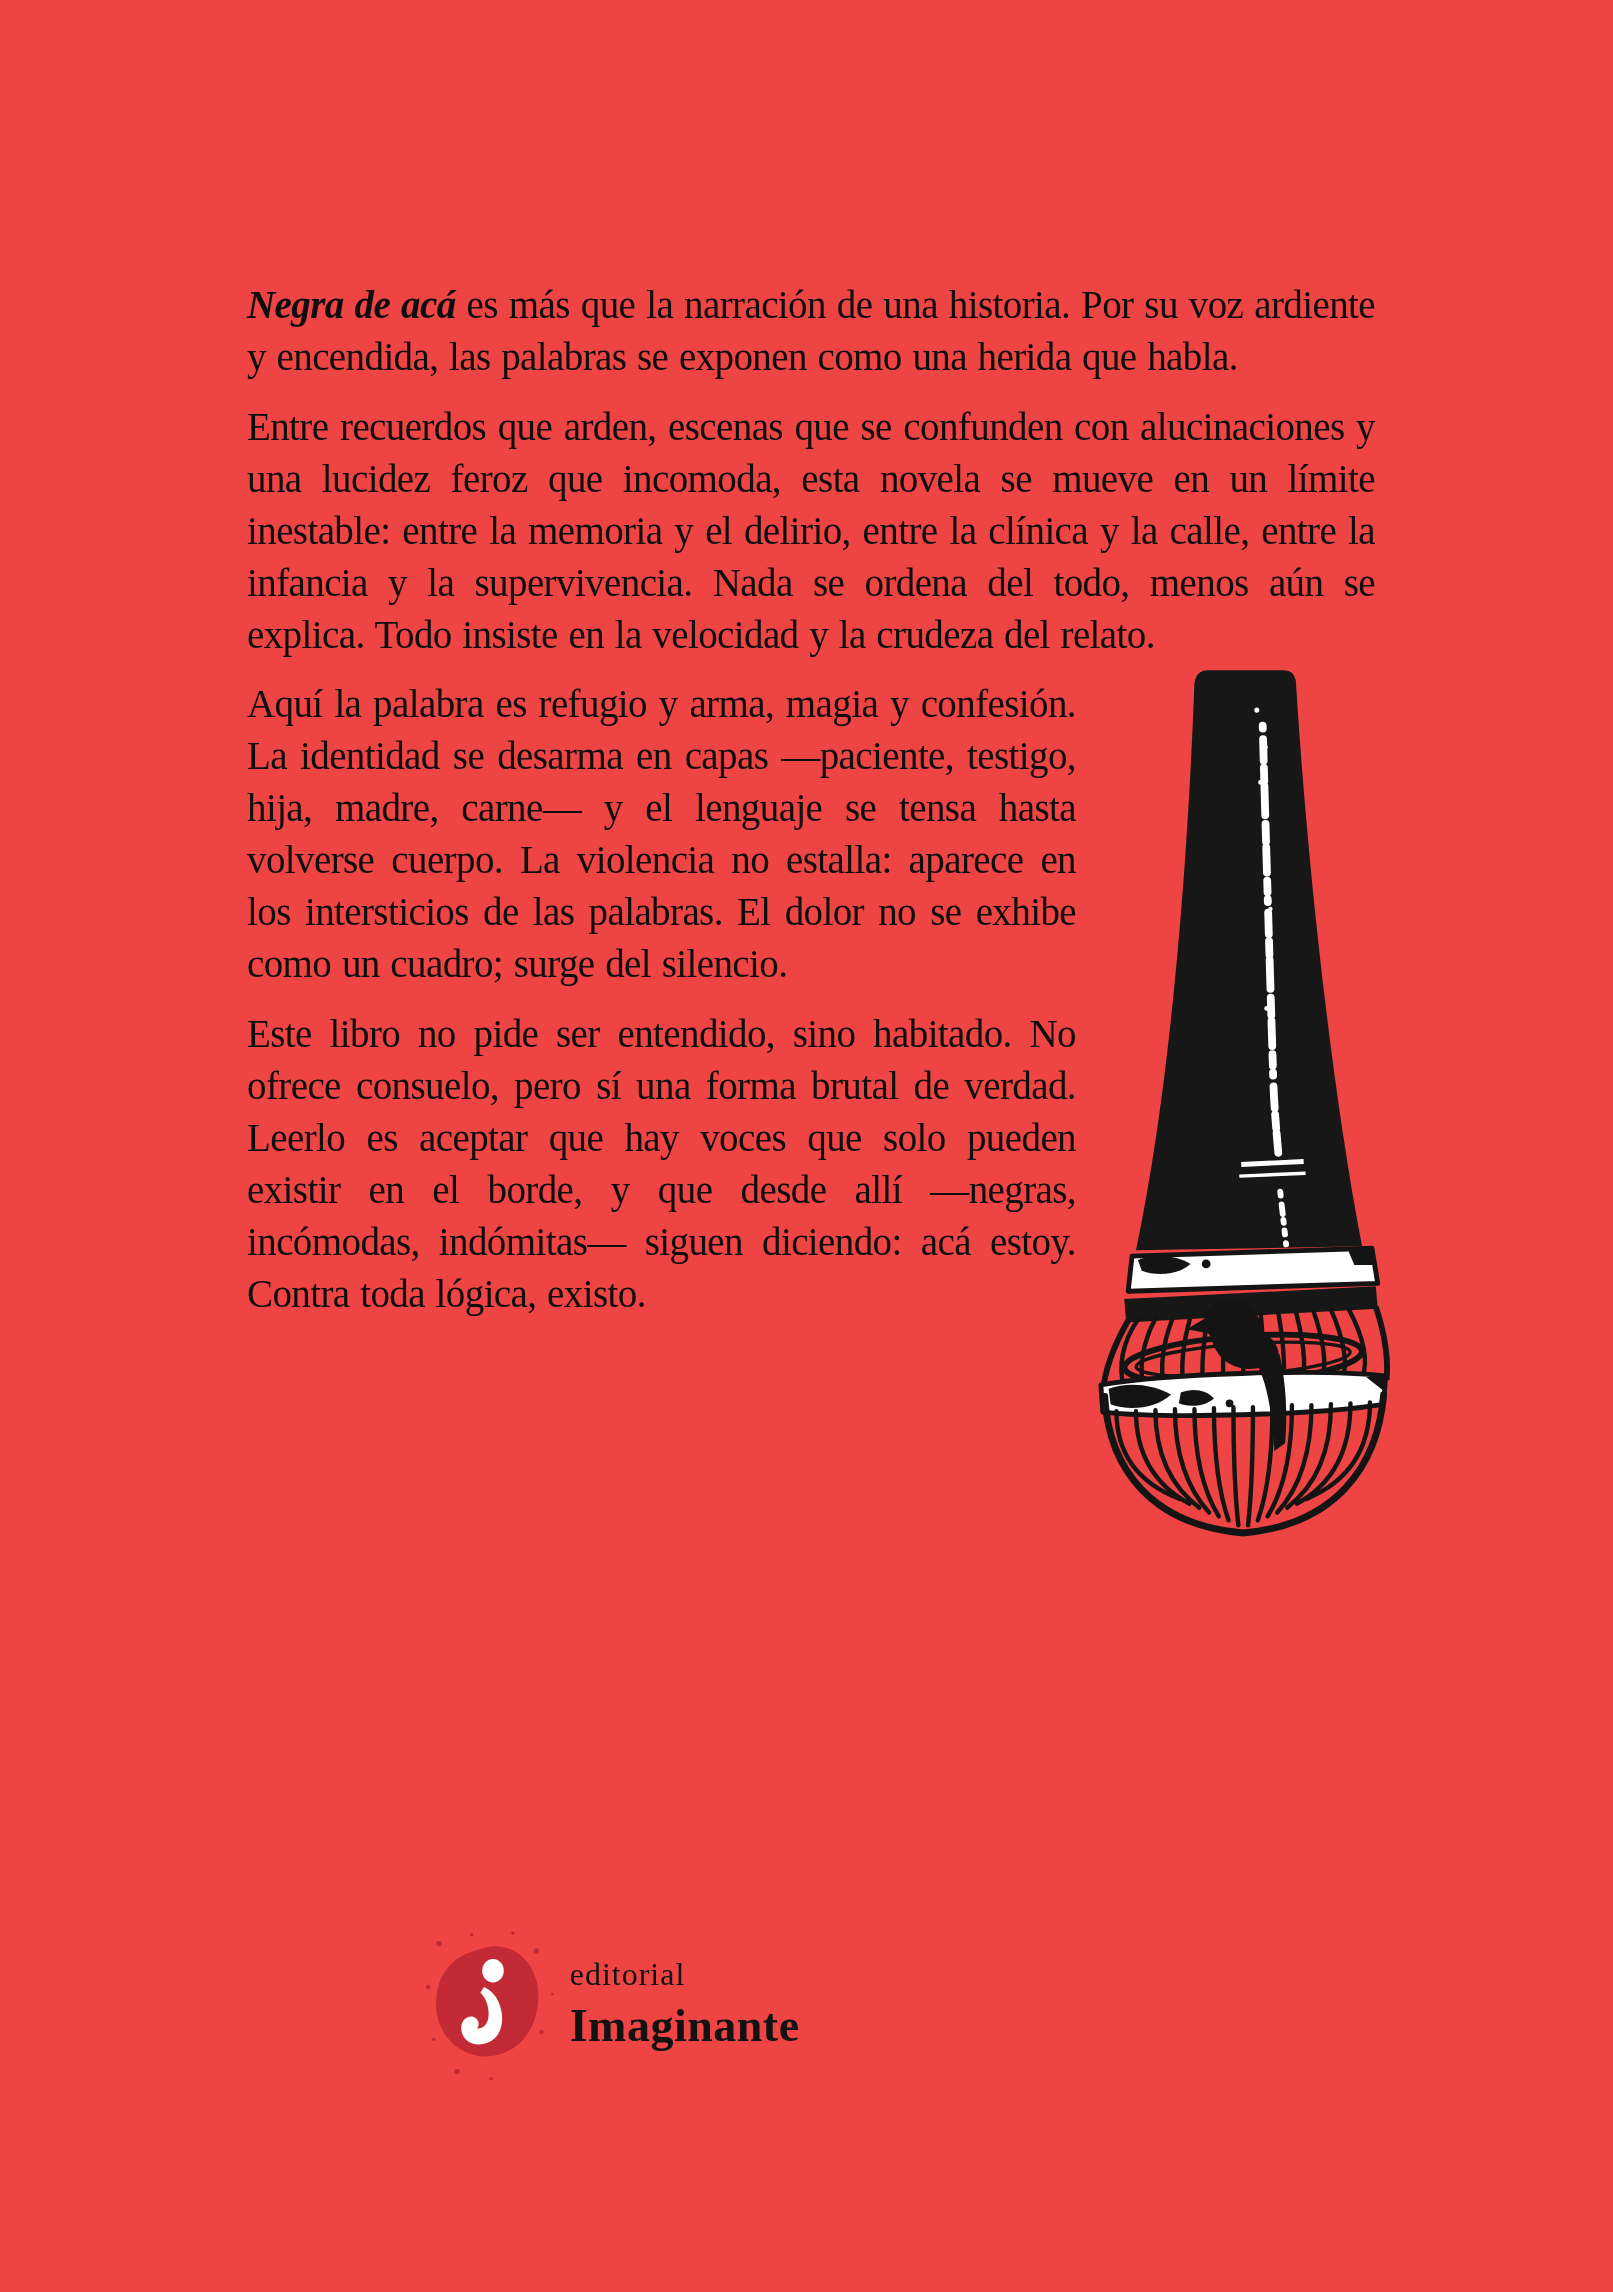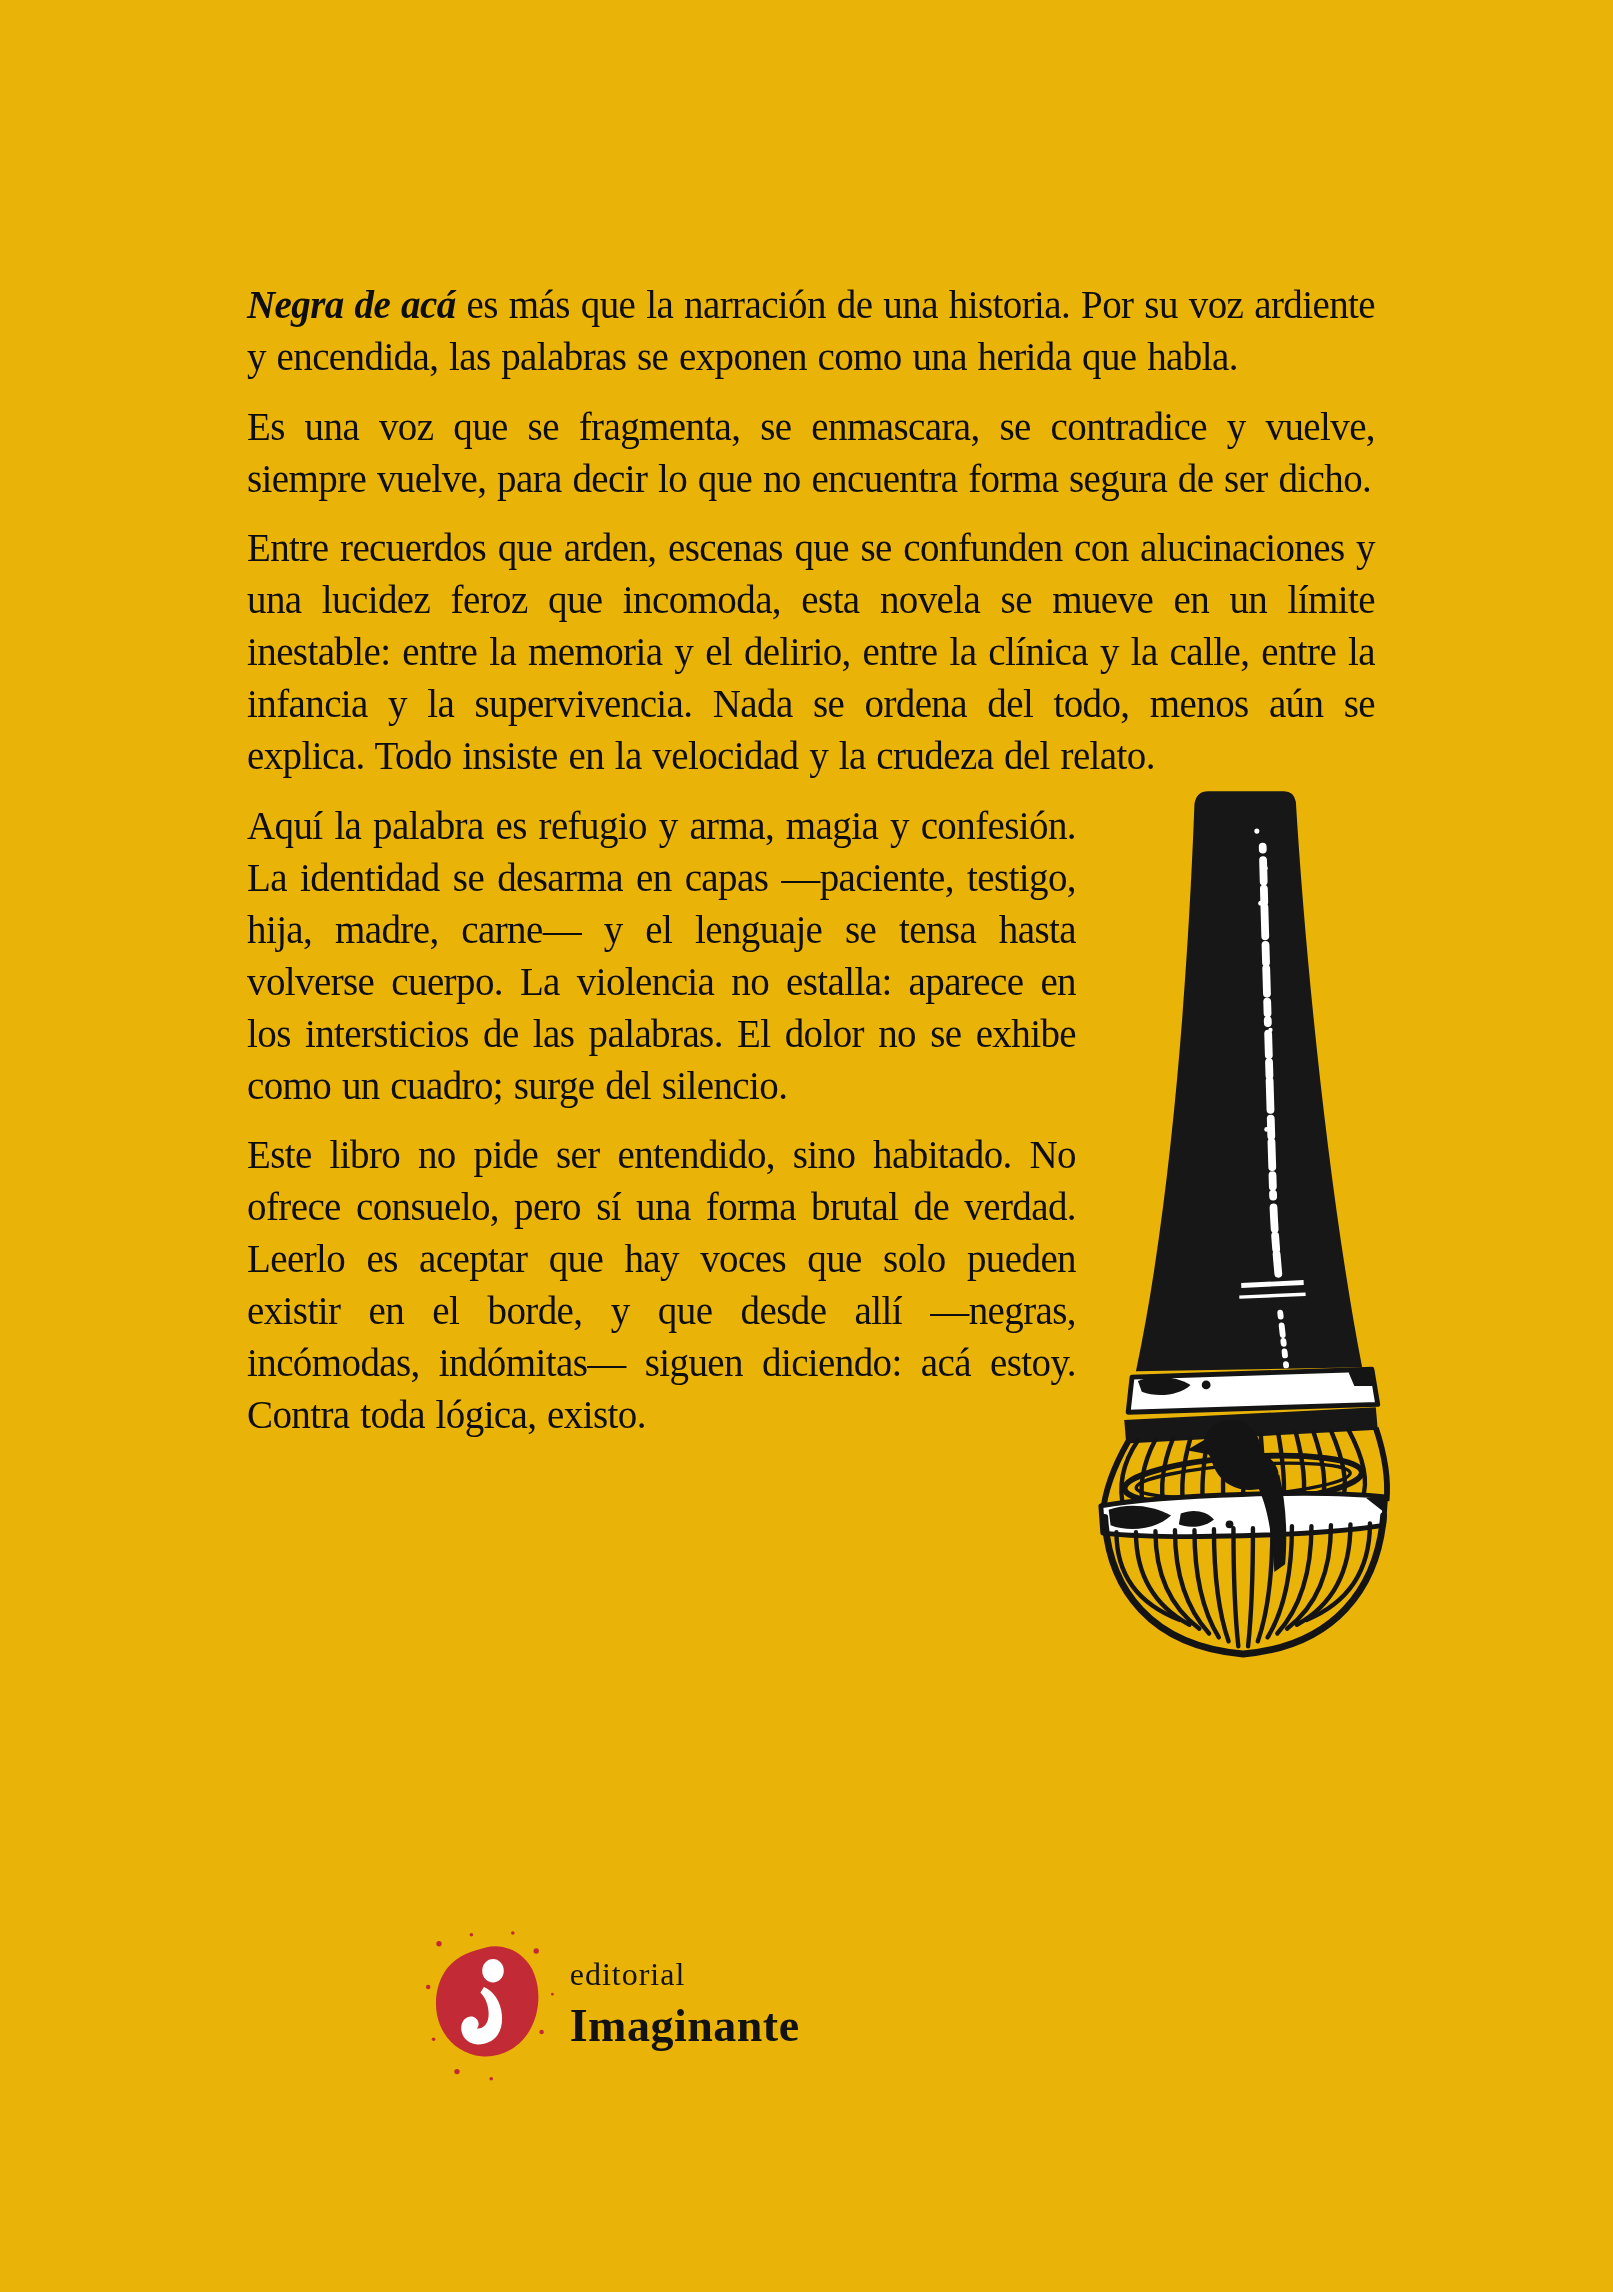--- a/index.html
+++ b/index.html
@@ -1,18 +1,18 @@
 <!DOCTYPE html>
 <html><head>
 <meta charset="utf-8">
 <style>
   html,body { margin:0; padding:0; background:#ffffff; }
   .page {
     position:relative; width:1613px; height:2293px; overflow:hidden;
-    background:#eab308; color:#0e0e0e;
+    background:#ef4444; color:#0e0e0e;
     font-family:"Liberation Serif", serif;
   }
   .text-block { position:absolute; left:247px; top:279px; width:1128px; }
   p.para {
     margin:0 0 17.6px 0;
     font-size:39px; line-height:52px;
     text-align:justify; letter-spacing:-0.6px; word-spacing:1.5px;
     color:#0e0e0e;
   }
   .lead-italic { font-style:italic; font-weight:bold; }
@@ -41,21 +41,20 @@
 </style>
 </head>
 <body>
 
 <div class="page">
 
   <div class="text-block">
 
     <p class="para"><span class="lead-italic">Negra de acá</span><span> es más que la narración de una historia. Por su voz ardiente y encendida, las palabras se exponen como una herida que habla.</span></p>
 
-    <p class="para"><span>Es una voz que se fragmenta, se enmascara, se contradice y vuelve, siempre vuelve, para decir lo que no encuentra forma segura de ser dicho.</span></p>
 
     <p class="para"><span>Entre recuerdos que arden, escenas que se confunden con alucinaciones y una lucidez feroz que incomoda, esta novela se mueve en un límite inestable: entre la memoria y el delirio, entre la clínica y la calle, entre la infancia y la supervivencia. Nada se ordena del todo, menos aún se explica. Todo insiste en la velocidad y la crudeza del relato.</span></p>
 
     <div class="wrap-row">
       <div class="col-text">
         <p class="para"><span>Aquí la palabra es refugio y arma, magia y confesión. La identidad se desarma en capas —paciente, testigo, hija, madre, carne— y el lenguaje se tensa hasta volverse cuerpo. La violencia no estalla: aparece en los intersticios de las palabras. El dolor no se exhibe como un cuadro; surge del silencio.</span></p>
         <p class="para"><span>Este libro no pide ser entendido, sino habitado. No ofrece consuelo, pero sí una forma brutal de verdad. Leerlo es aceptar que hay voces que solo pueden existir en el borde, y que desde allí —negras, incómodas, indómitas— siguen diciendo: acá estoy. Contra toda lógica, existo.</span></p>
       </div>
 
       <div class="col-art">

